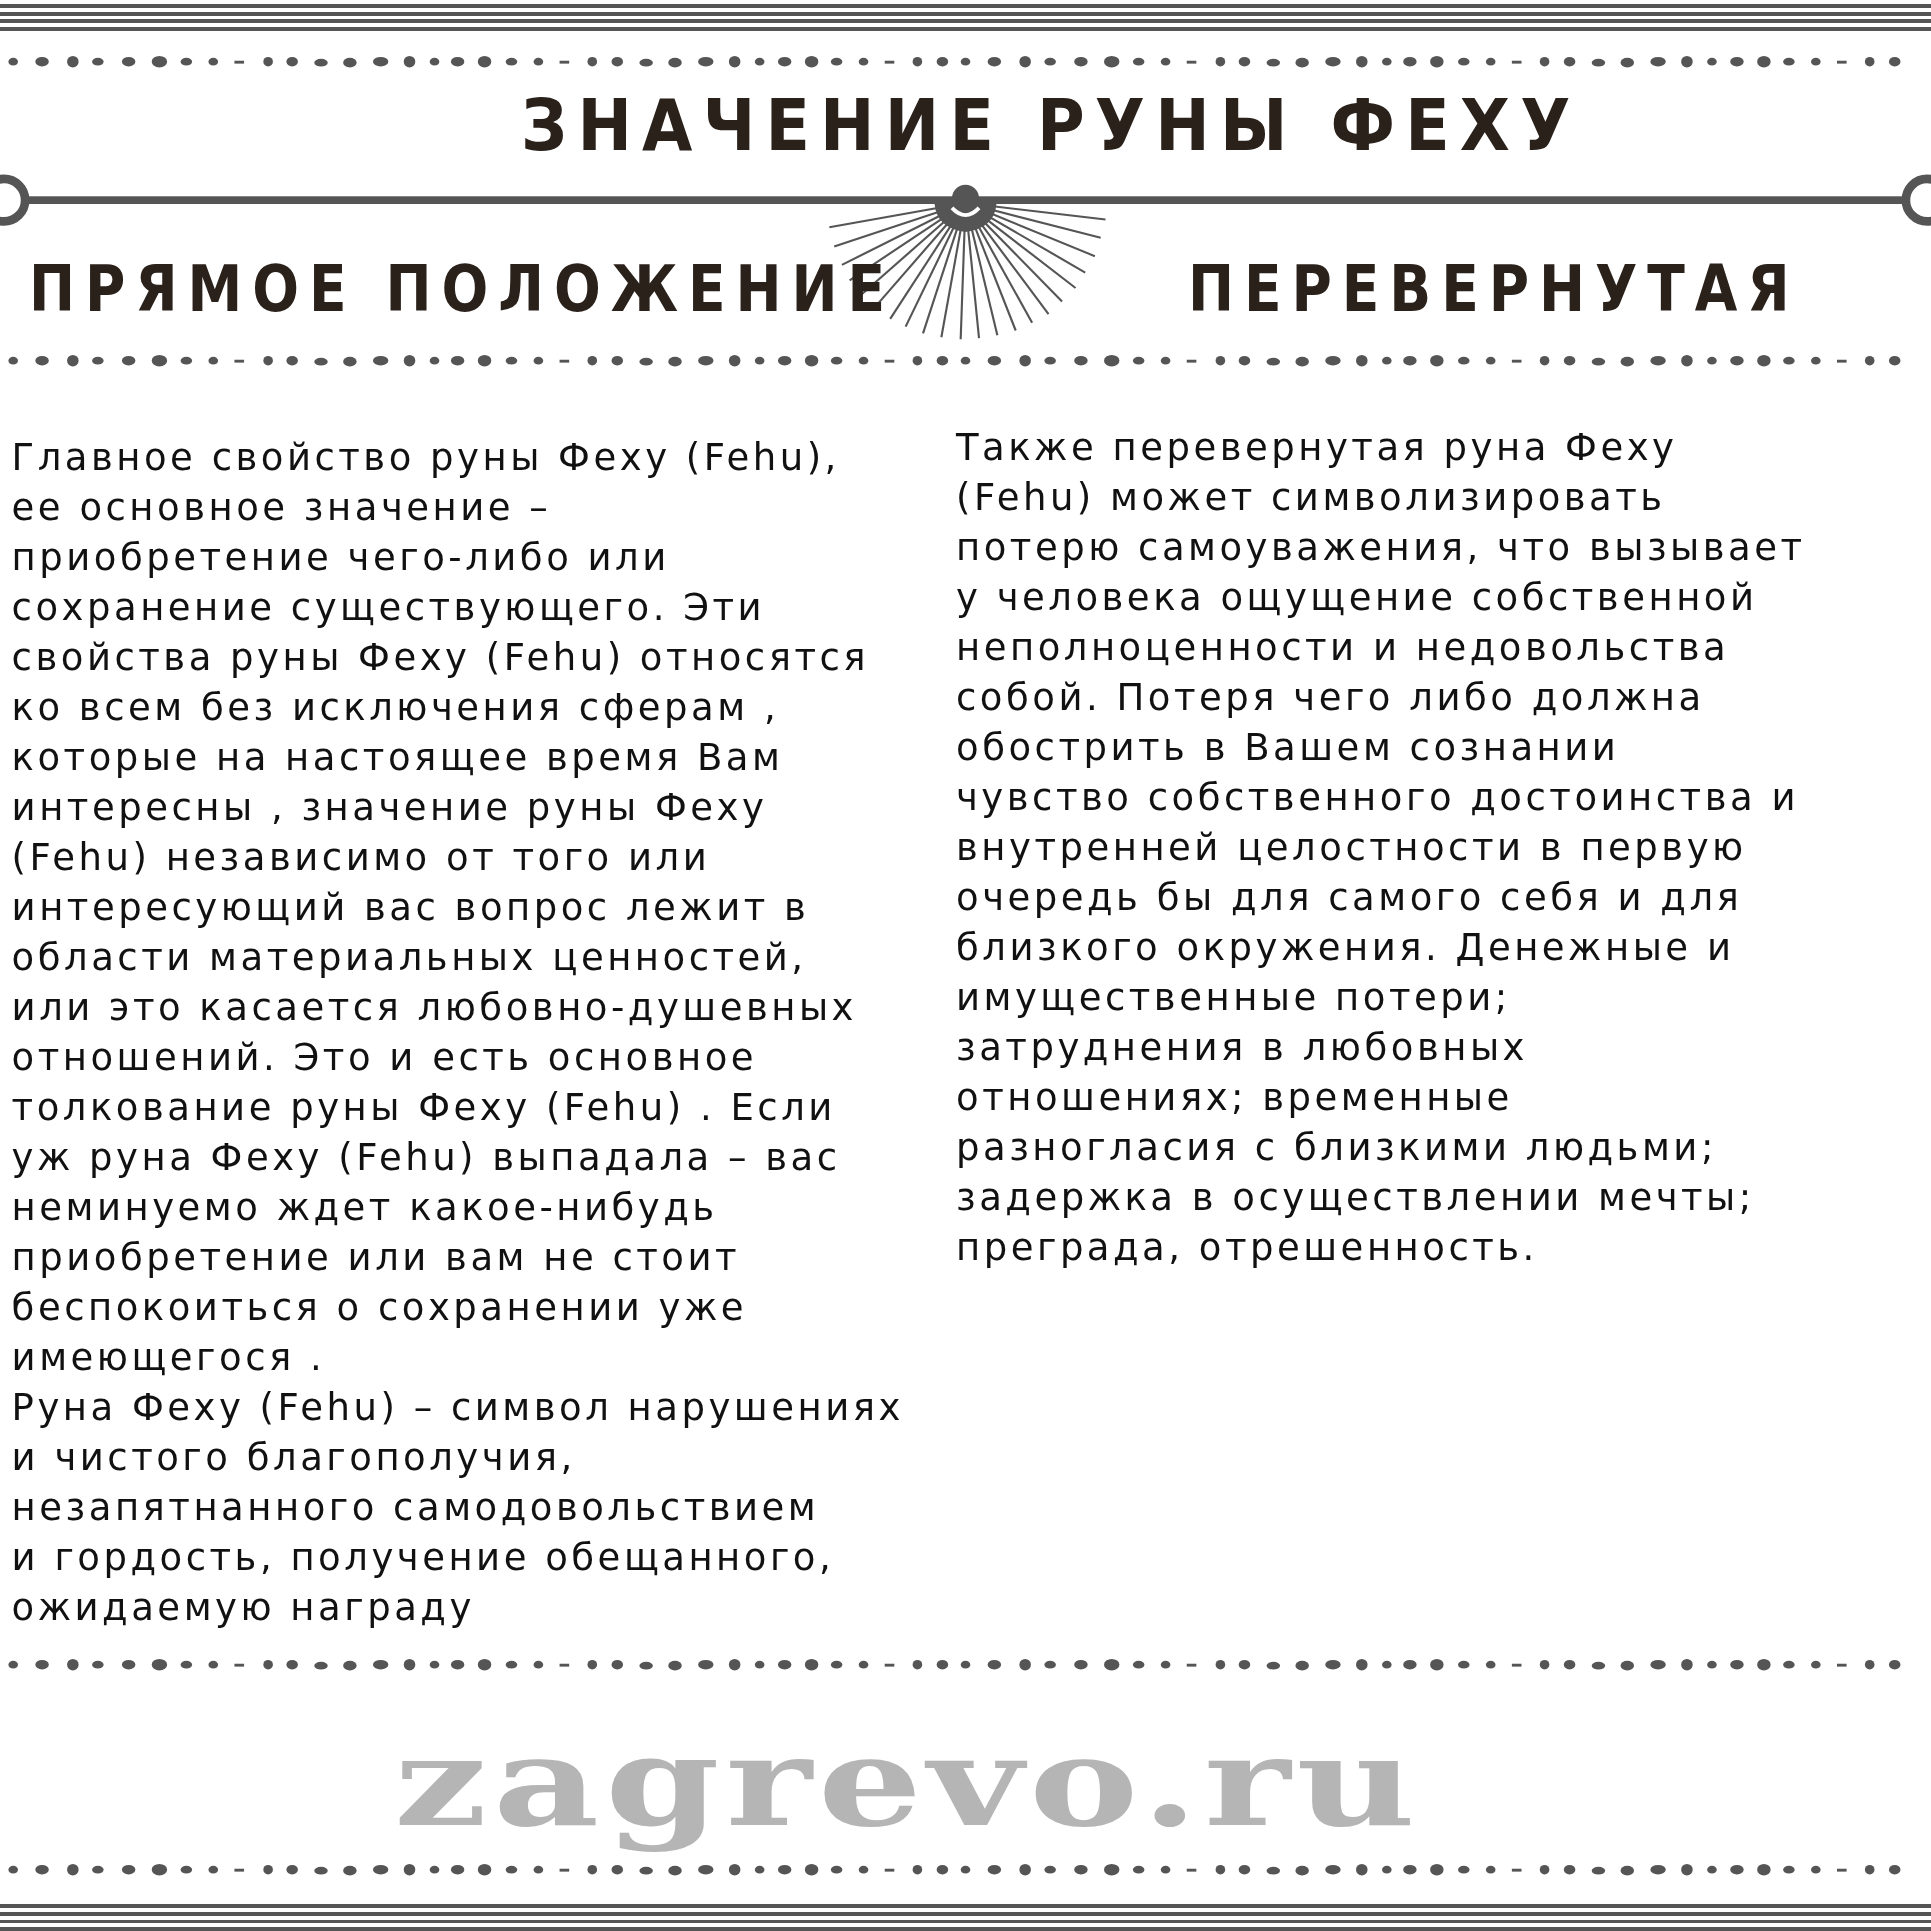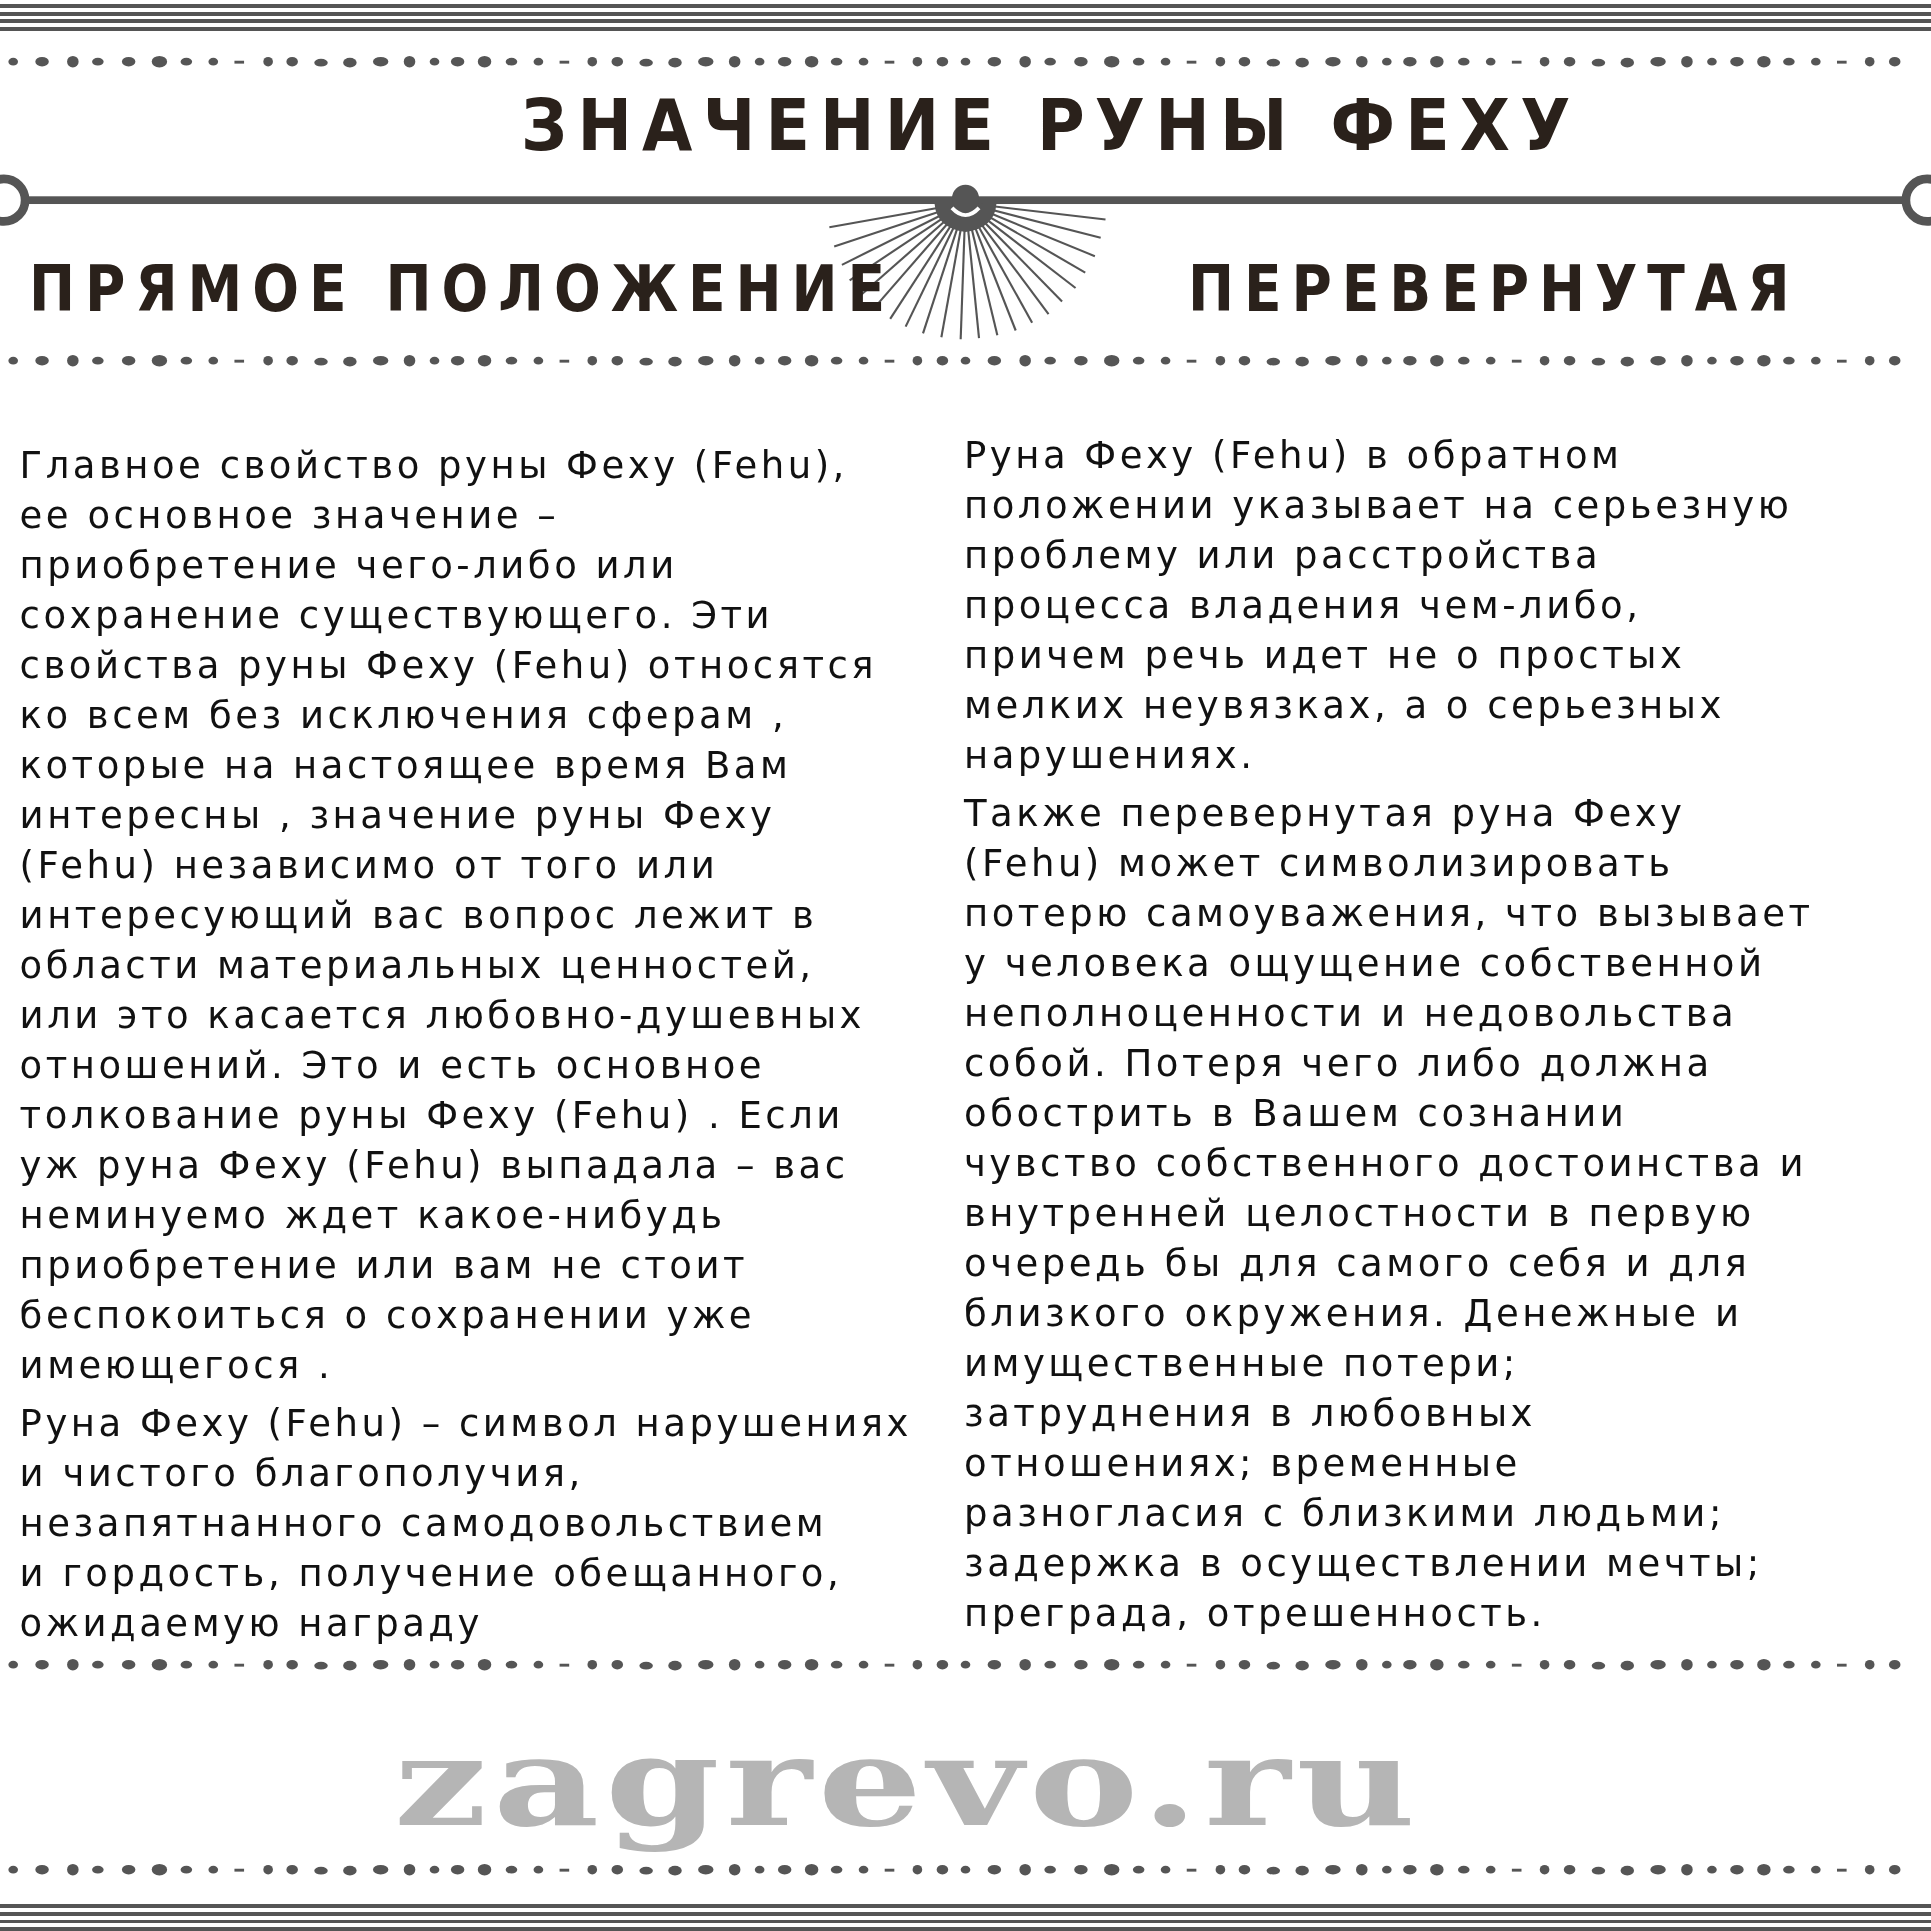--- a/index.html
+++ b/index.html
@@ -11,21 +11,21 @@
     position: absolute; margin: 0;
     font-family: "DejaVu Sans", sans-serif; font-weight: bold;
     color: #2a211b; letter-spacing: 9.7px; white-space: nowrap;
     transform-origin: left center;
   }
   .col {
     position: absolute; top: 423px;
     font-family: "DejaVu Sans", sans-serif; font-size: 37px;
     line-height: 50px; letter-spacing: 3.5px; color: #111111;
   }
-  .col p { margin: 8px; white-space: pre-line; }
+  .col p { margin: 0; white-space: pre-line; }
   .watermark {
     position: absolute; left: 394px; top: 1709px; width: 1159px;
     font-family: "DejaVu Serif", serif; font-weight: bold;
     font-size: 164px; color: #b5b5b5; letter-spacing: 5.8px;
     transform: scaleY(0.75); transform-origin: left top;
   }
 </style>
 </head>
 <body>
 
@@ -143,27 +143,20 @@
 беспокоиться о сохранении уже
 имеющегося .</p>
   <p>Руна Феху (Fehu) – символ нарушениях
 и чистого благополучия,
 незапятнанного самодовольствием
 и гордость, получение обещанного,
 ожидаемую награду</p>
 </div>
 
 <div class="col" style="left:956px; width:966px; top:423px;">
-  <p>Руна Феху (Fehu) в обратном
-положении указывает на серьезную
-проблему или расстройства
-процесса владения чем-либо,
-причем речь идет не о простых
-мелких неувязках, а о серьезных
-нарушениях.</p>
   <p>Также перевернутая руна Феху
 (Fehu) может символизировать
 потерю самоуважения, что вызывает
 у человека ощущение собственной
 неполноценности и недовольства
 собой. Потеря чего либо должна
 обострить в Вашем сознании
 чувство собственного достоинства и
 внутренней целостности в первую
 очередь бы для самого себя и для

